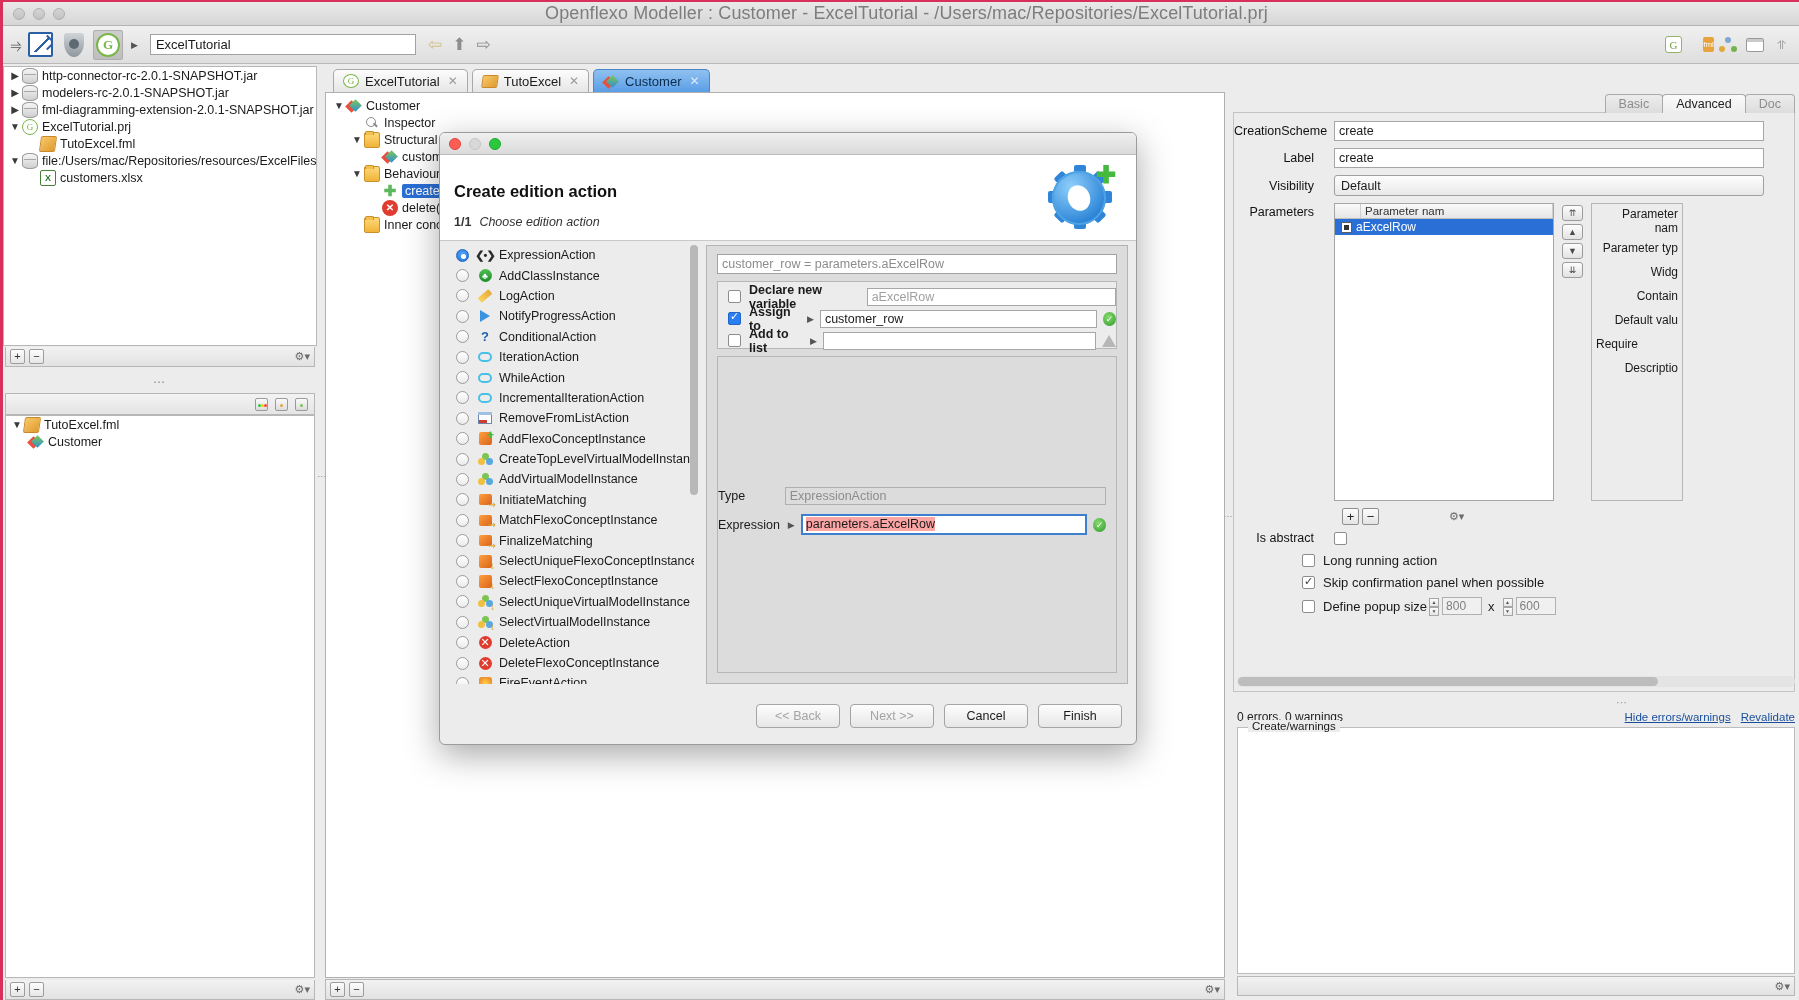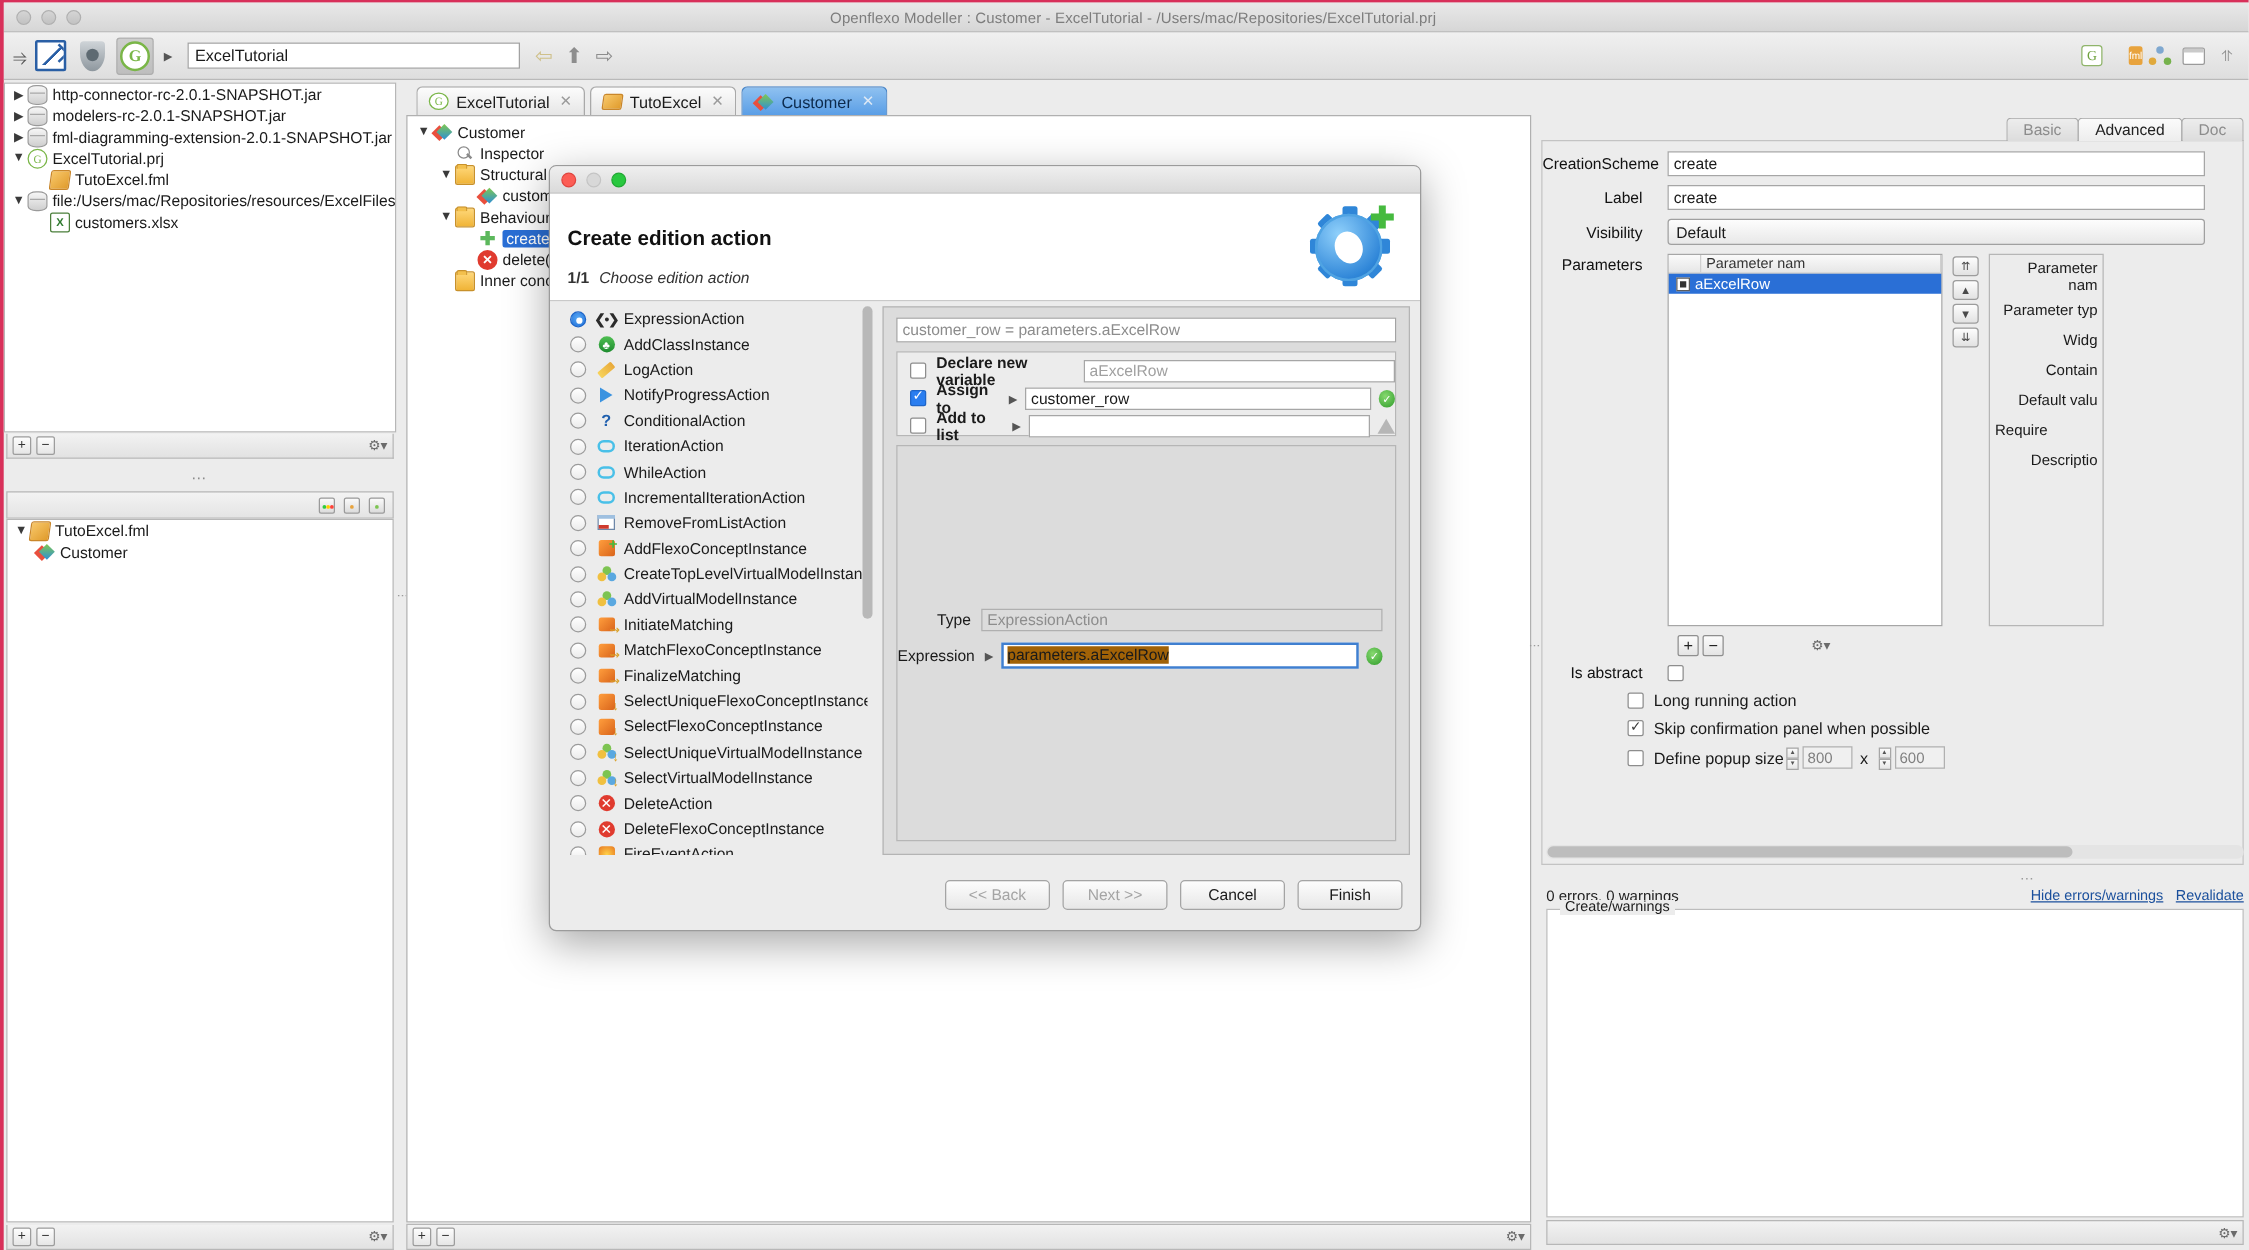--- a/index.html
+++ b/index.html
@@ -31,21 +31,21 @@
     display: flex; align-items: center;
   }
   #titlebar .accent-blue {
     position: absolute; left: 118px; top: -2px; right: 0; height: 2px; background: #1e9ad6;
   }
   .traffic { display: flex; gap: 8px; margin-left: 10px; }
   .tl { width: 12px; height: 12px; border-radius: 50%;
         background: linear-gradient(#d5d5d5,#c2c2c2); border: 1px solid #b0b0b0; }
   #win-title {
     position: absolute; left: 0; right: 0; text-align: center;
-    font-size: 12px; color: #7d7d7d; letter-spacing: .1px; padding-left: 11px;
+    font-size: 18px; color: #7d7d7d; letter-spacing: .1px; padding-left: 11px;
   }
 
   
   #toolbar {
     height: 38px; display: flex; align-items: center;
     background: linear-gradient(#f0f0f0, #dedede);
     border-bottom: 1px solid #b9b9b9;
     padding-left: 6px; position: relative;
   }
   .tb-chev { color:#555; font-size:14px; width:14px; text-align:center; line-height:1; }
@@ -289,26 +289,26 @@
   .agtxt { height:18px; background:#fff; border:1px solid #a6a6a6; font-size:12.5px; padding:0 4px; line-height:17px; }
   .agtxt.ph { color:#a0a0a0; }
   .okdot { width:14px;height:14px;border-radius:50%;background:radial-gradient(circle at 40% 35%,#86d96f,#2f9b2a);
     color:#fff;font-size:9px;display:flex;align-items:center;justify-content:center;margin-left:6px;}
   .warndot { width:0;height:0;border-left:7px solid transparent;border-right:7px solid transparent;
     border-bottom:12px solid #b6b6b6;margin-left:6px;}
   #inner-card { position:absolute; left:10px; top:110px; right:10px; bottom:10px;
     background:#dcdcdc; border:1px solid #b6b6b6; }
   #type-row { position:absolute; left:0; right:10px; top:130px; display:flex; align-items:center; }
   #expr-row { position:absolute; left:0; right:10px; top:157px; display:flex; align-items:center; }
-  .rlbl { width:72px; text-align:right; padding-right:8px; font-size:12.5px; }
+  .rlbl { width:72px; text-align:left; padding-right:8px; font-size:12.5px; }
   .rtxt { height:18px; background:#dcdcdc; border:1px solid #b0b0b0; color:#8d8d8d;
     font-size:12.5px; padding:0 4px; line-height:17px; }
   #expr-input { height:21px; background:#fff; border:2px solid #3f7fd0; font-size:12.5px; line-height:17px;
     padding:0 3px; position:relative; }
-  #expr-input span { background:#a16207; }
+  #expr-input span { background:#fca5a5; }
   #dlg-footer { position:absolute; left:0; right:0; bottom:0; height:56px; display:flex;
     align-items:center; justify-content:flex-end; padding-right:14px; gap:10px; }
   .dbtn { min-width:84px; height:24px; border:1px solid #a4a4a4; border-radius:4px;
     background:linear-gradient(#fdfdfd,#e7e7e7); font-size:12.5px; color:#1a1a1a;
     display:flex; align-items:center; justify-content:center; padding:0 12px; }
   .dbtn.dis { color:#a4a4a4; }
 </style>
 </head>
 <body>
 

